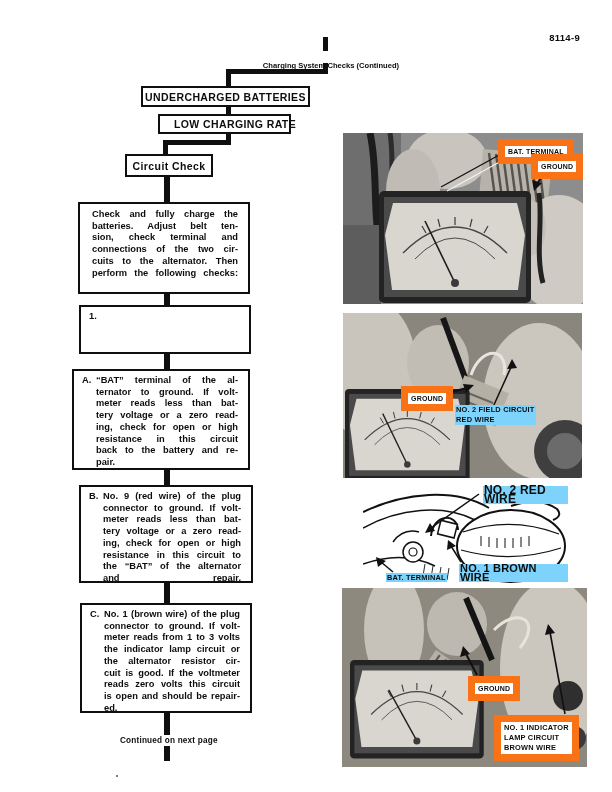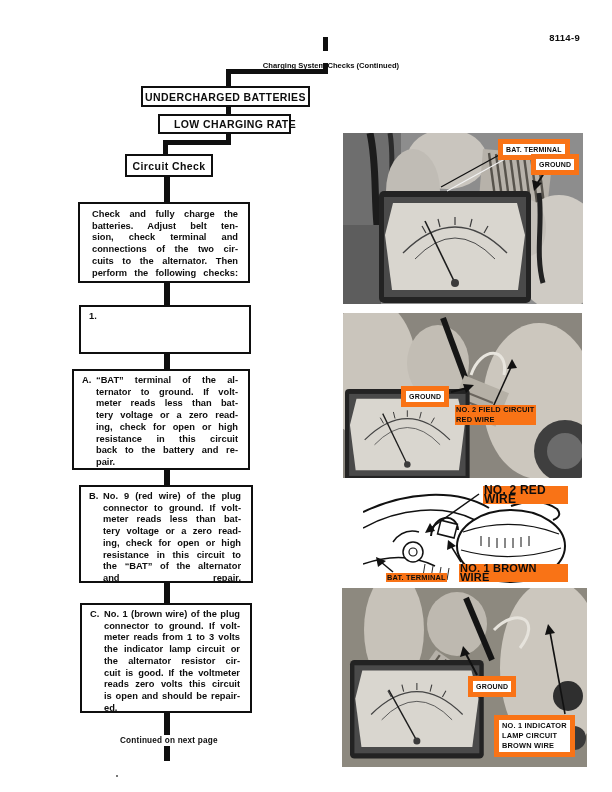--- a/index.html
+++ b/index.html
@@ -16,24 +16,24 @@
   .bodybox{font-size:9.3px;font-weight:bold;line-height:11.7px;}
   .jt{white-space:pre-line;text-align:justify;text-align-last:justify;}
   .pad{padding:5px 10px 0 12px;}
   .step{display:flex;padding:4px 10px 0 8px;}
   .step .num{width:14px;flex:none;}
   .step .body{flex:1;}
   .continued{position:absolute;left:120px;top:736px;width:110px;font-size:8.2px;
         font-weight:bold;letter-spacing:0.2px;}
   .figure{position:absolute;overflow:hidden;}
   .figure svg{display:block;}
-  .flabel{position:absolute;background:#fff;border:5px solid #f97316;color:#0d0d0d;
+  .flabel{position:absolute;background:#fff;border:7px solid #f97316;color:#0d0d0d;
         font-size:7px;font-weight:bold;line-height:9px;padding:1px 3px;
         white-space:pre-line;letter-spacing:0.2px;}
-  .flabel--plain{border:none;padding:0 1px;background:#f97316;}
+  .flabel--plain{border:none;padding:0 1px;background:#7dd3fc;}
   .stray{position:absolute;width:2px;height:2px;background:#777;}
 </style>
 </head>
 <body>
 
 <div class="page">
 
   <div class="pagecode">8114-9</div>
   <div class="flowtitle">Charging System Checks (Continued)</div>
 
@@ -58,21 +58,21 @@
   </div>
 
   <div class="fbox banner" style="left:158px;top:114px;width:133px;height:20px;padding-left:21px;">
     <span>LOW CHARGING RATE</span>
   </div>
 
   <div class="fbox banner" style="left:125px;top:154px;width:88px;height:23px;font-size:10.5px;">
     <span>Circuit Check</span>
   </div>
 
-  <div class="fbox bodybox" style="left:78px;top:202px;width:172px;height:81px;">
+  <div class="fbox bodybox" style="left:78px;top:202px;width:172px;height:92px;">
     <div class="pad jt">Check and fully charge the
 batteries. Adjust belt ten-
 sion, check terminal and
 connections of the two cir-
 cuits to the alternator. Then
 perform the following checks:</div>
   </div>
 
   <div class="fbox bodybox" style="left:79px;top:305px;width:172px;height:49px;">
     <div class="step">

